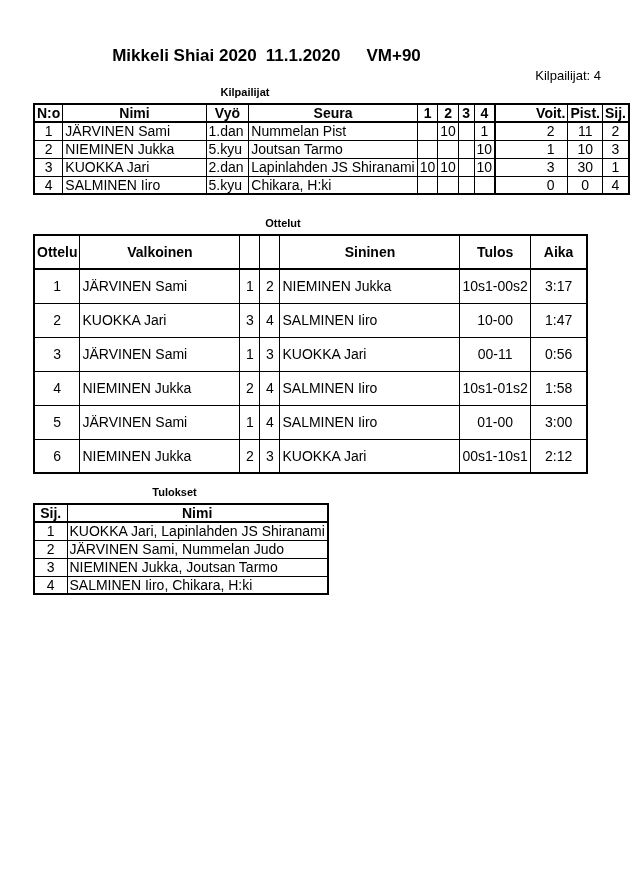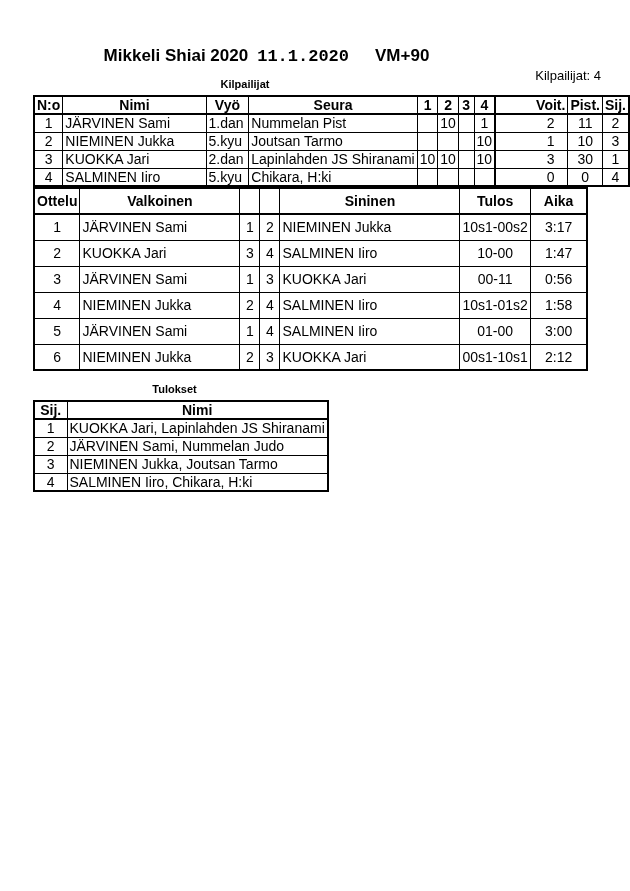--- a/index.html
+++ b/index.html
@@ -12,35 +12,35 @@
   }
   .title {
     padding-top: 46px;
     margin-left: 33px;
     width: 467px;
     text-align: center;
     font-weight: bold;
     font-size: 17px;
     white-space: nowrap;
   }
-  .sp-date { margin-left: 9px; font-family: Liberation Mono, monospace; }
+  .sp-date { margin-left: 9px; }
   .sp-cat  { margin-left: 26px; }
   .count {
     position: absolute;
     top: 68px; right: 29px;
     font-size: 13px;
   }
   .section { margin-left: 33px; }
   .sec-heading {
     font-weight: bold;
     font-size: 11px;
     text-align: center;
     margin-bottom: 5px;
   }
-  .h1w { width: 424px; margin-top: 12px; }
+  .h1w { width: 424px; margin-top: 20px; }
   .h2w { width: 500px; margin-top: 22px; }
   .h3w { width: 283px; margin-top: 12px; }
   table {
     border-collapse: collapse;
     table-layout: fixed;
     font-size: 14px;
     border: 2px solid #000;
   }
   th, td {
     border: 1px solid #000;
@@ -50,21 +50,21 @@
     height: 18px;
     vertical-align: middle;
     text-align: left;
     font-weight: normal;
   }
   thead th {
     font-weight: bold;
     text-align: center;
     border-bottom: 2px solid #000;
   }
-  .t2 th, .t2 td { height: 26px; margin-left: 36px; }
+  .t2 th, .t2 td { height: 34px; margin-left: 36px; }
   .c { text-align: center; }
   .sep { border-left: 2px solid #000; padding-left: 40px; }
   td.club { overflow: visible; }
 </style>
 </head>
 <body>
 
 <div class="title">
   <span>Mikkeli Shiai 2020</span><span class="sp-date">11.1.2020</span><span class="sp-cat">VM+90</span>
 </div>
@@ -153,20 +153,21 @@
         <td class="c"></td>
         <td class="c sep">0</td>
         <td class="c">0</td>
         <td class="c">4</td>
       </tr>
     </tbody>
   </table>
 </div>
 
 <div class="section">
+  <div class="sec-heading h2w">Ottelut</div>
   <table class="t2">
     <colgroup>
       <col style="width:33px">
         <col style="width:160px">
         <col style="width:20px">
         <col style="width:20px">
       <col style="width:180px">
         <col style="width:60px">
         <col style="width:57px">
     </colgroup>

